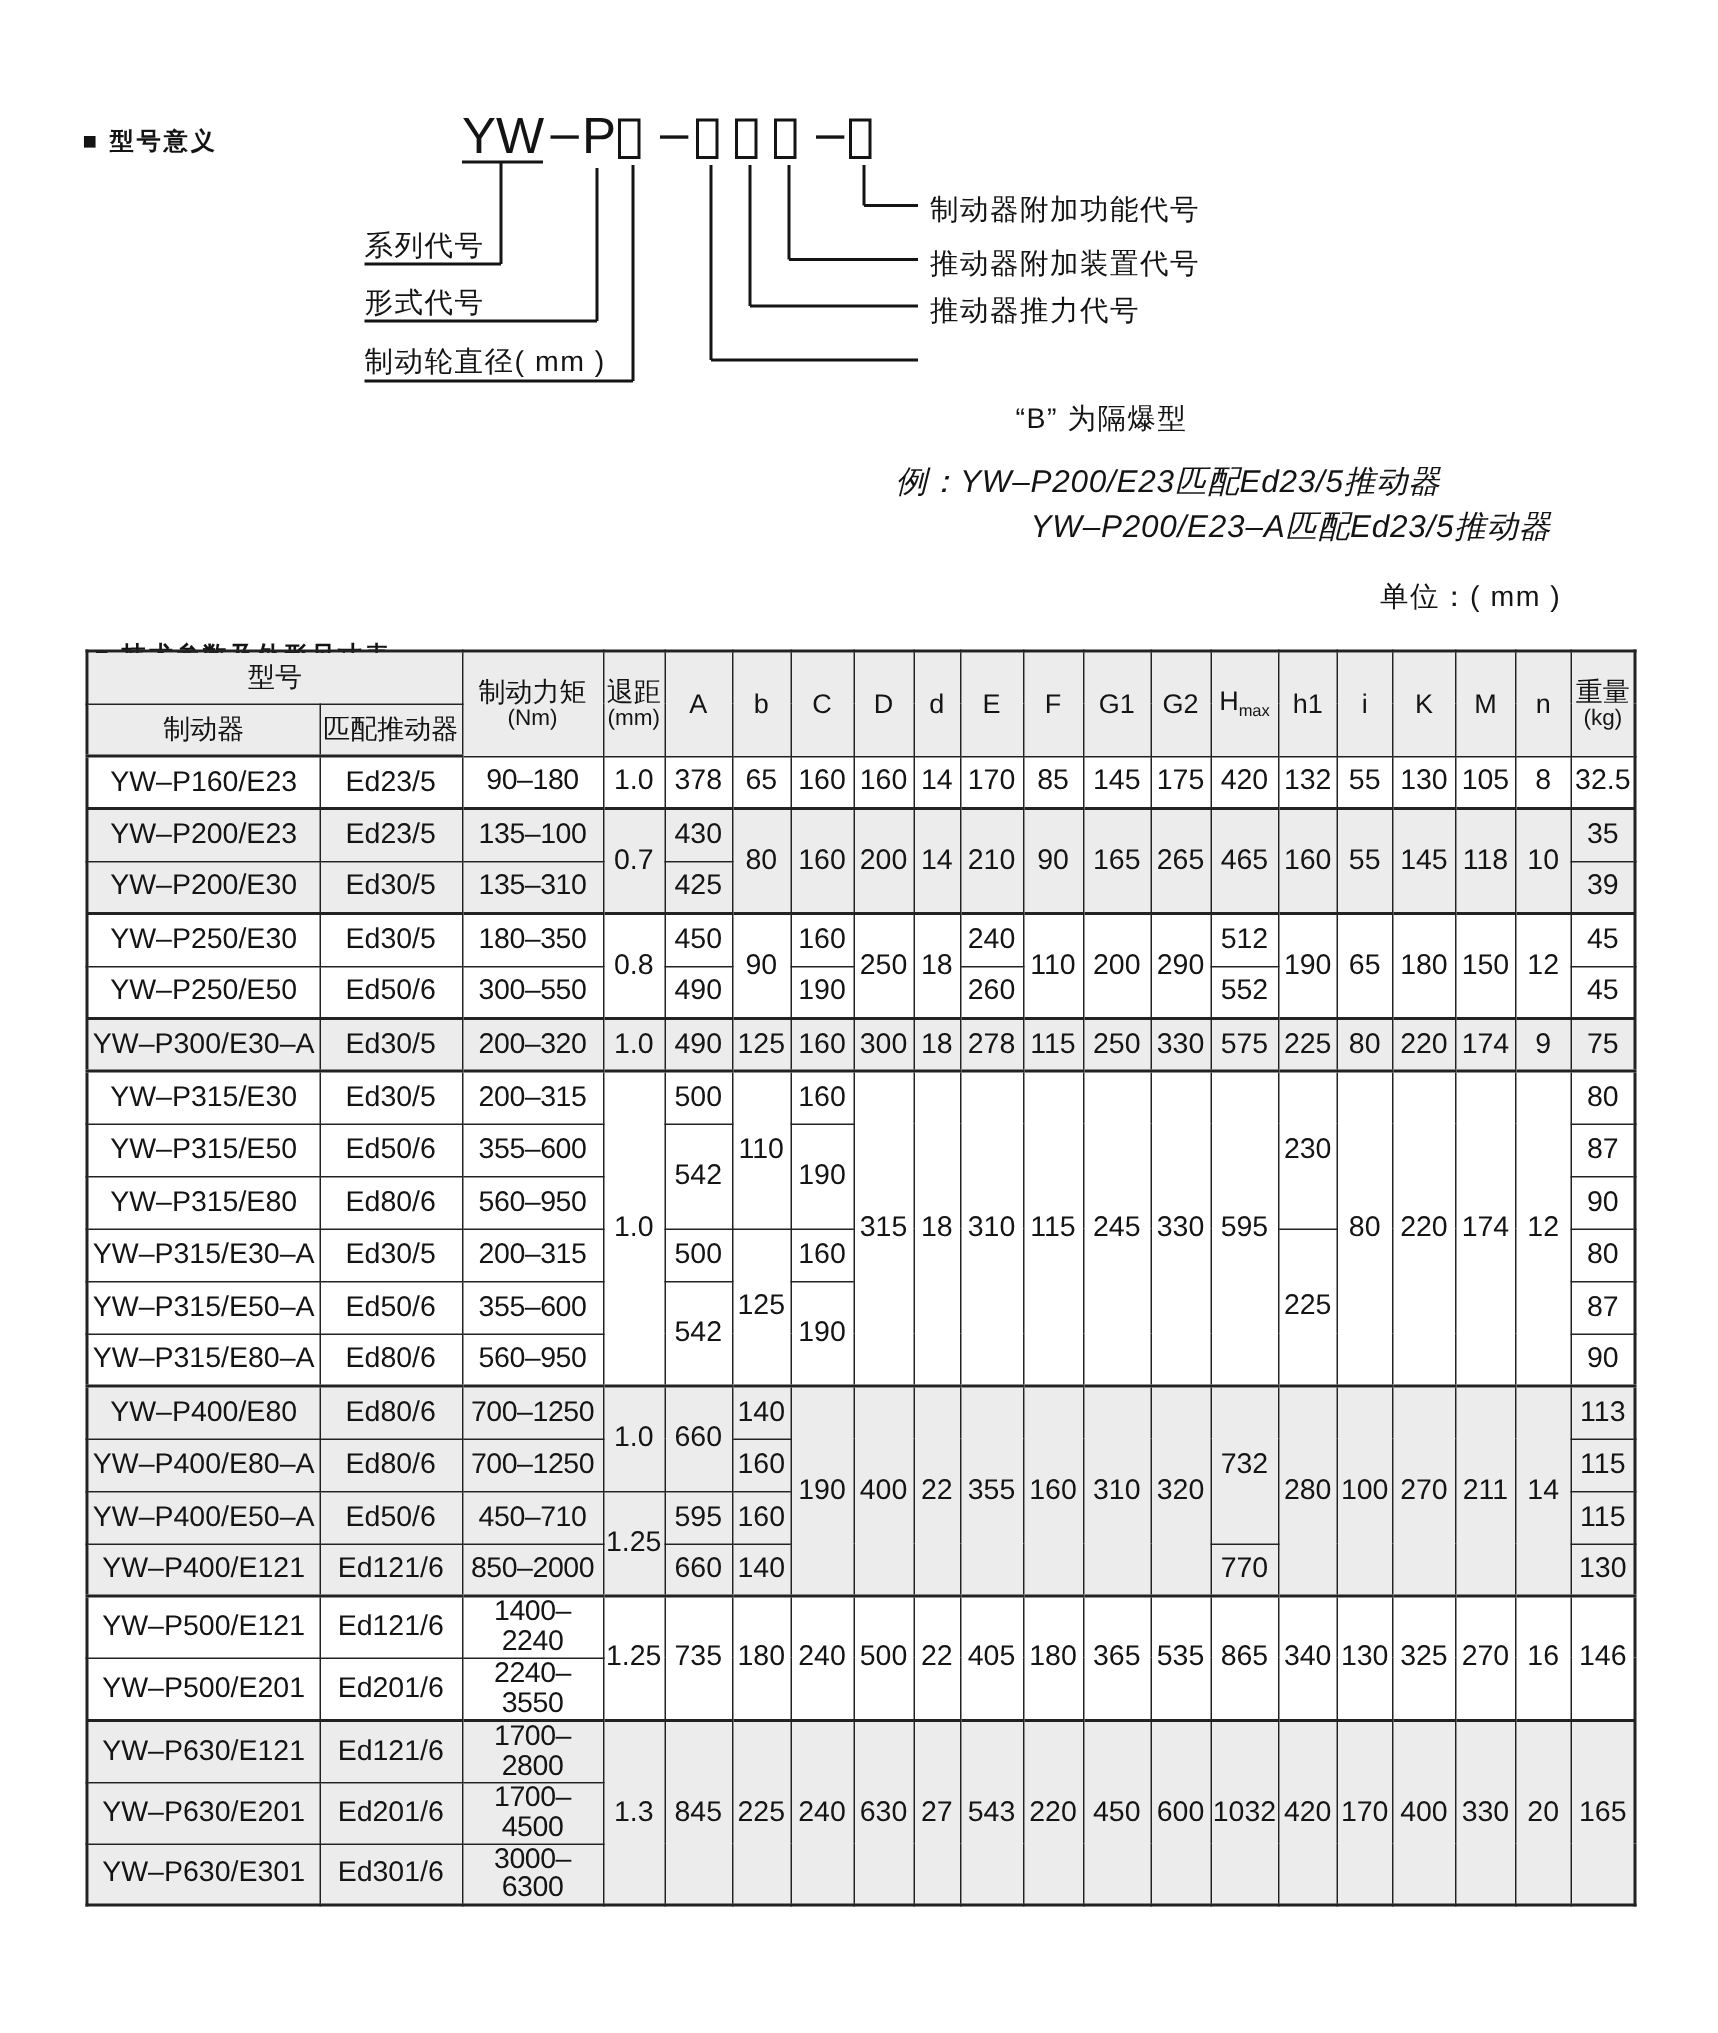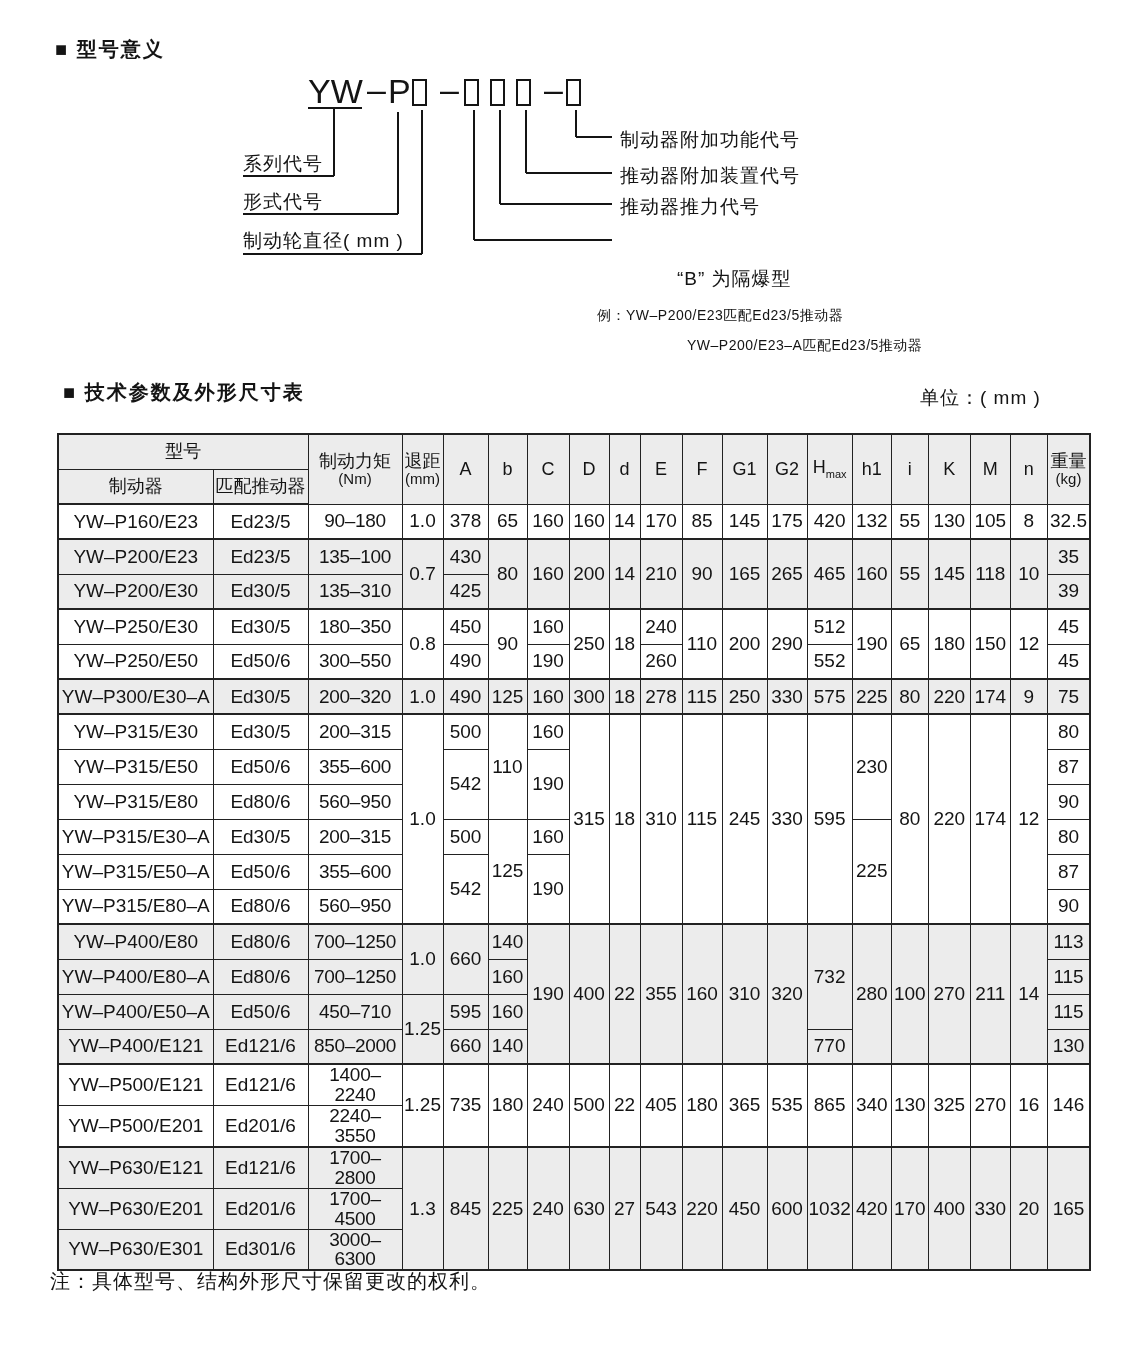--- a/index.html
+++ b/index.html
@@ -1,29 +1,29 @@
 <!DOCTYPE html>
 <html style="--shade: #ececec; --border: #222222; --ink: #141414;"><head>
 <meta charset="utf-8">
 <style>
   :root { --shade:#ececec; --border:#222222; --ink:#141414; }
   * { box-sizing:border-box; }
   html,body { margin:0; padding:0; background:#ffffff; }
   body { font-family:"Liberation Sans","DejaVu Sans",sans-serif; color:var(--ink); }
   .page { position:relative; width:1145px; height:1355px; background:#ffffff; overflow:hidden; }
 
-  .sec-title { position:absolute; font-size:20px; font-weight:bold; letter-spacing:2px; white-space:nowrap; }
+  .sec-title { position:absolute; font-size:16px; font-weight:bold; letter-spacing:2px; white-space:nowrap;margin-top:48px; }
 
   
   .diagram { position:absolute; left:0; top:0; width:1098px; height:430px; }
   .diagram svg { position:absolute; left:0; top:0; pointer-events:none; }
   .code-char { position:absolute; font-size:34px; line-height:38px; white-space:nowrap; }
   .code-box { position:absolute; top:79px; width:15px; height:27px; border:2.5px solid #141414; background:#fff; }
   .dg-label { position:absolute; font-size:19px; letter-spacing:1px; white-space:nowrap; }
-  .dg-example { position:absolute; font-size:14px; letter-spacing:0.5px; white-space:nowrap; }
+  .dg-example { position:absolute; font-size:21px; letter-spacing:0.5px; white-space:nowrap;font-style:italic; }
   .unit-label { position:absolute; left:920px; top:385px; font-size:19px; letter-spacing:1px; white-space:nowrap; }
 
   
   .spec-table { position:absolute; left:57px; top:433px; border-collapse:collapse; table-layout:fixed;
                 border:2.5px solid var(--border); }
   .spec-table th, .spec-table td { border:1px solid var(--border); text-align:center; vertical-align:middle;
                 padding:0 1px; font-size:19px; line-height:1.05; overflow:hidden; }
   .spec-table th { font-weight:normal; background:var(--shade); font-size:18px; height:35px; }
   .spec-table td { height:35px; background:#ffffff; }
   .spec-table tr.shade td { background:var(--shade); }
@@ -409,14 +409,13 @@
           <td class="c-torque">1700–4500</td>
         </tr>
         <tr class="shade">
           <td class="c-model">YW–P630/E301</td>
           <td>Ed301/6</td>
           <td class="c-torque">3000–6300</td>
         </tr>
       </tbody>
     </table>
 
-  <div class="note">注：具体型号、结构外形尺寸保留更改的权利。</div>
 </div>
 
 </body></html>

